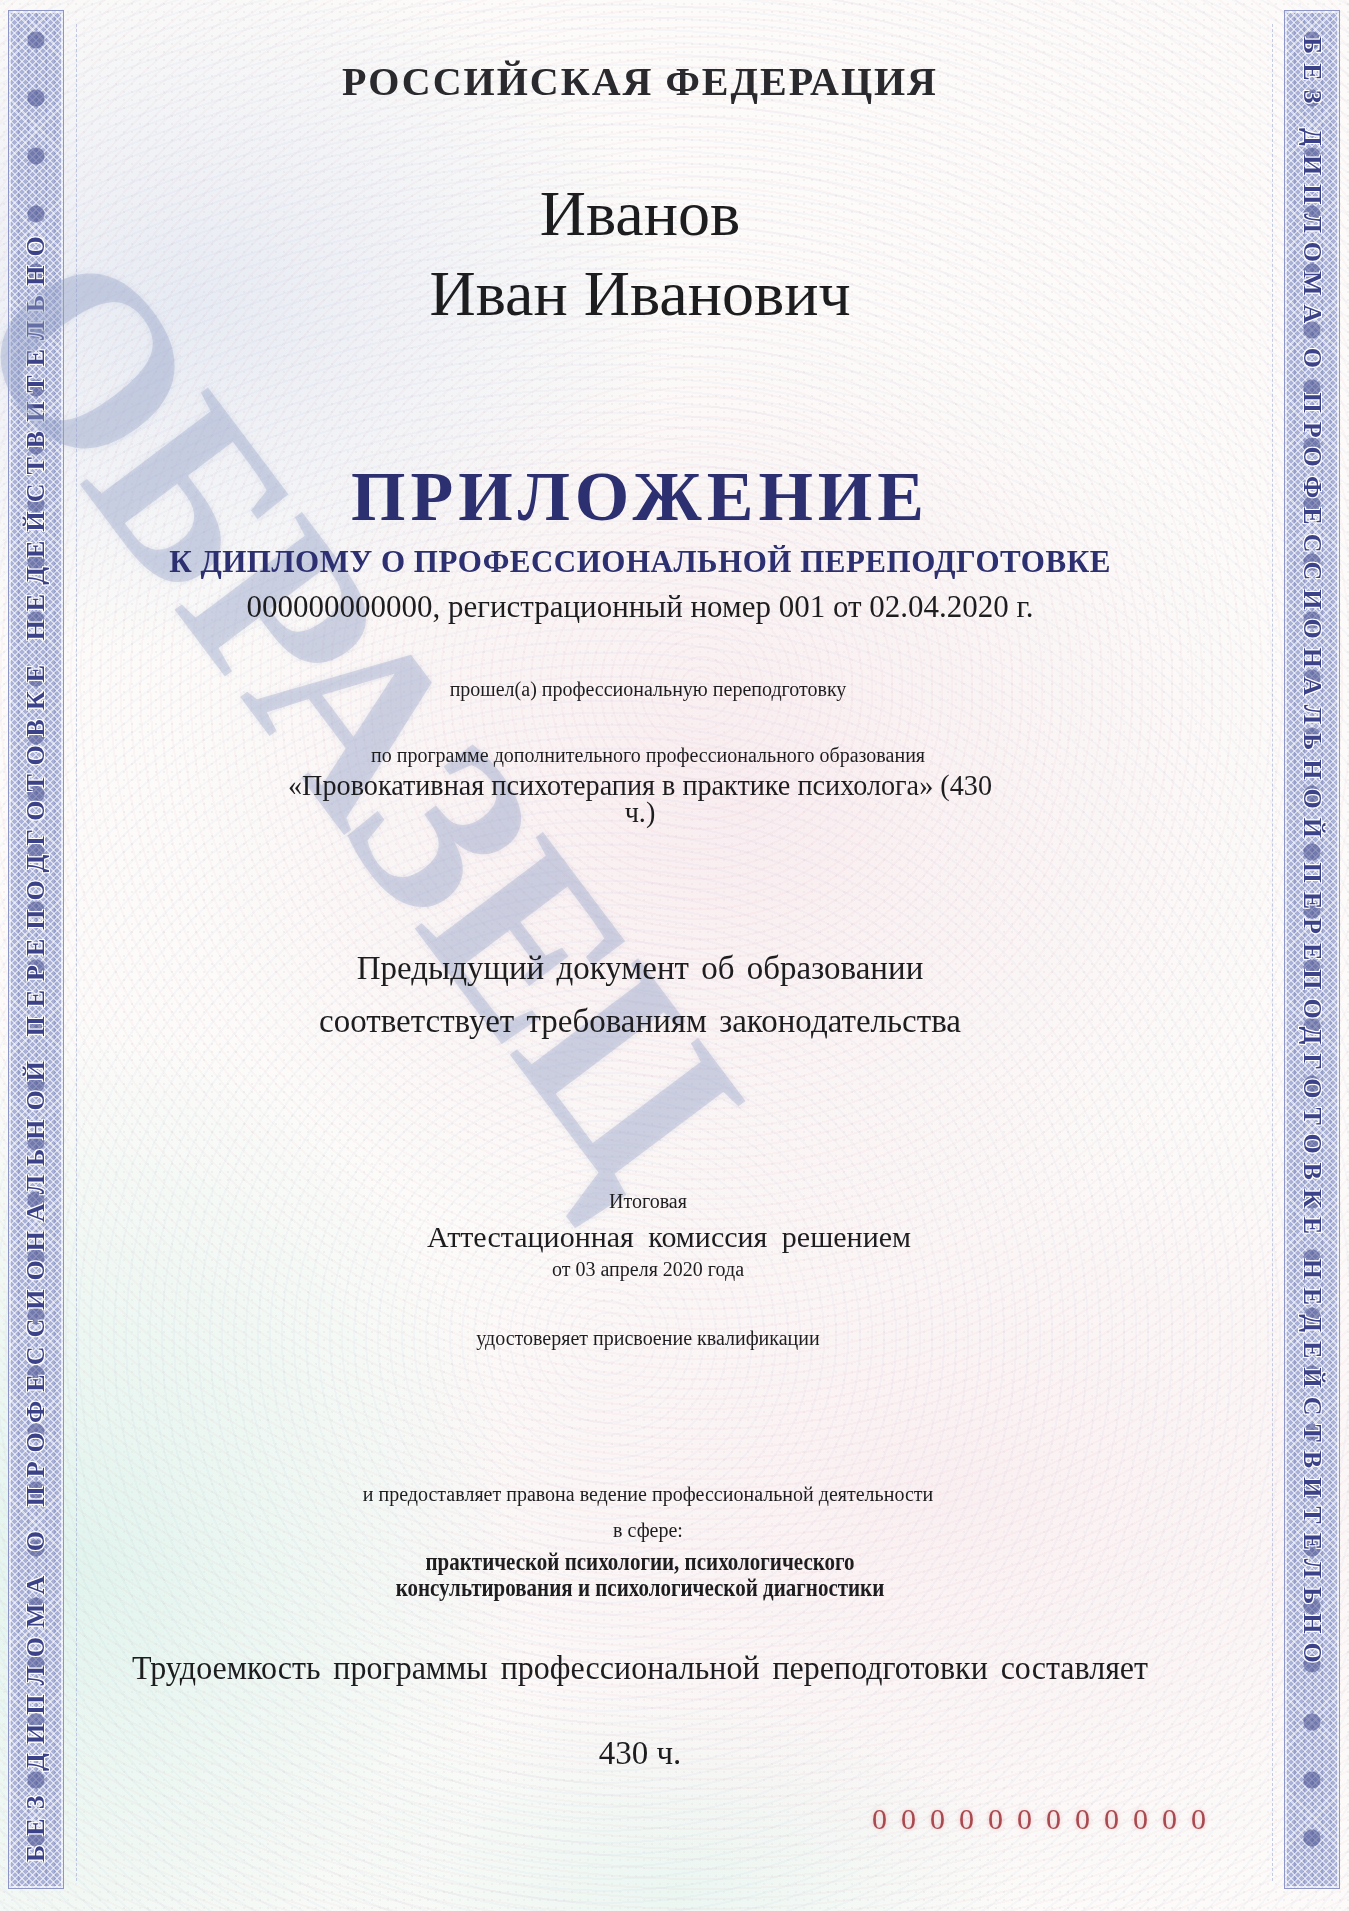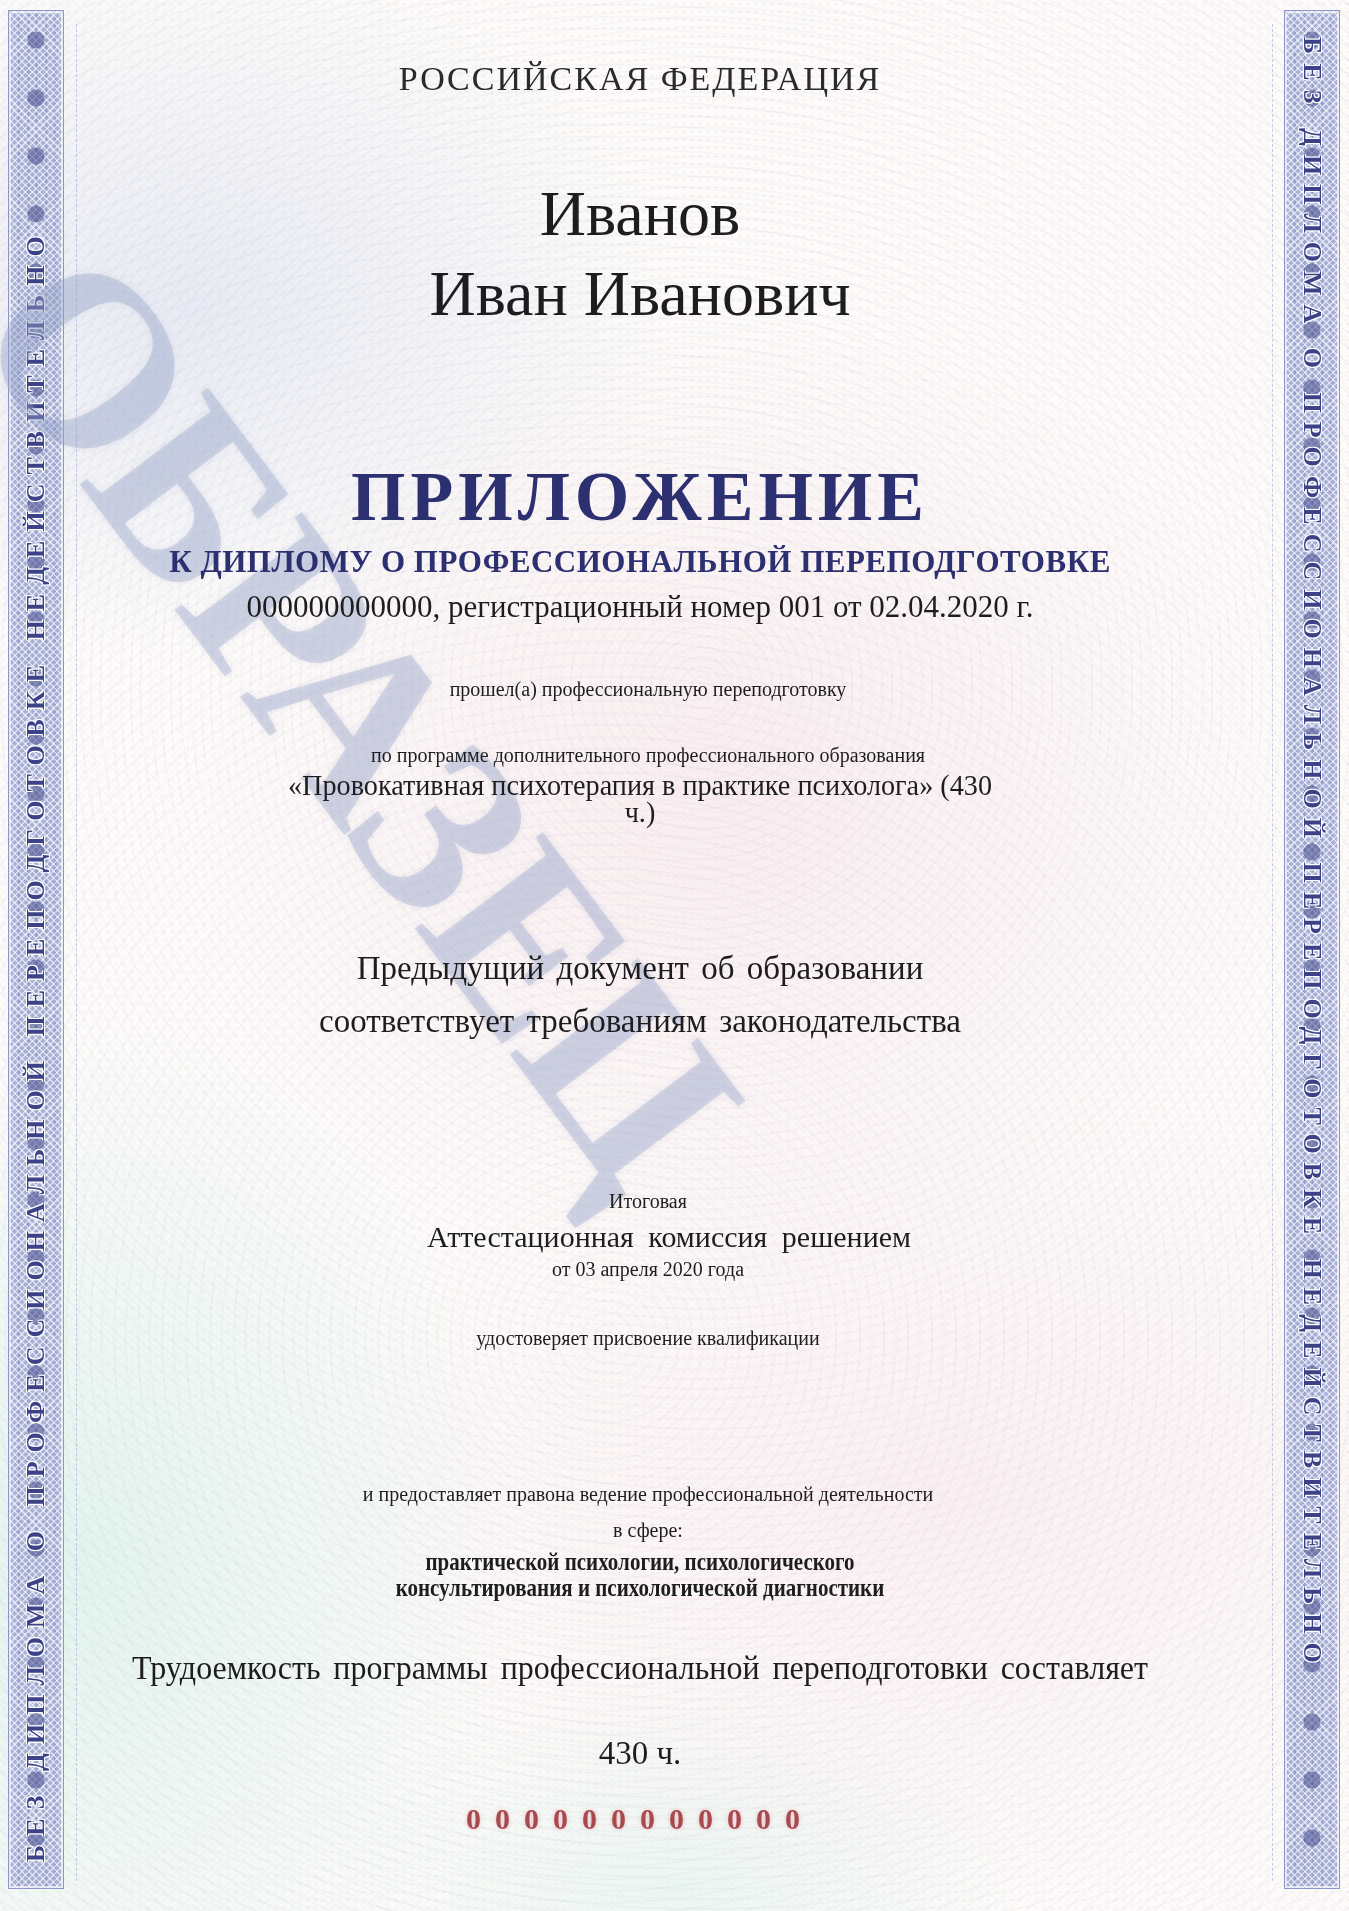--- a/index.html
+++ b/index.html
@@ -67,33 +67,33 @@
     letter-spacing:-6px;
     color:rgba(148,161,198,0.34);
     text-shadow:0 0 6px rgba(148,161,198,0.18);
     white-space:nowrap;pointer-events:none;
   }
   
   .line{
     position:absolute;left:60px;width:1160px;text-align:center;
     color:#1d1d20;line-height:1.12;
   }
-  .country{font-size:34px;letter-spacing:2px;color:#2a2a2e;}
+  .country{font-size:40px;letter-spacing:2px;color:#2a2a2e;font-weight:bold;}
   .name{font-size:64px;}
   .doc-title{font-size:70px;font-weight:bold;letter-spacing:5px;color:#2d3070;}
   .doc-subtitle{font-size:31px;font-weight:bold;letter-spacing:0.5px;color:#2d3070;font-family:Liberation Serif, serif;}
   .body31{font-size:31px;}
   .body30{font-size:20px;margin-left:8px;}
   .program{font-size:30px;transform:scaleX(0.94);}
   .prev{font-size:33px;word-spacing:4px;}
   .commission{font-size:30px;word-spacing:7px;padding-left:29px;}
   .sphere{font-size:25px;font-weight:bold;transform:scaleX(0.84);}
   .workload{font-size:33px;word-spacing:5px;transform:scaleX(0.97);}
   .hours{font-size:33px;}
-  .serial{font-size:30px;font-weight:bold;letter-spacing:14px;color:#a8494f;text-shadow:0 0 4px rgba(220,120,130,0.45);}
+  .serial{font-size:30px;font-weight:normal;letter-spacing:14px;color:#a8494f;text-shadow:0 0 4px rgba(220,120,130,0.45);text-align:right;}
 </style>
 </head>
 <body>
 
 <div class="page">
 
   <div class="guilloche"></div>
 
   <div class="border-strip left">
     <span class="vtext up">БЕЗ ДИПЛОМА О ПРОФЕССИОНАЛЬНОЙ ПЕРЕПОДГОТОВКЕ НЕДЕЙСТВИТЕЛЬНО</span>

